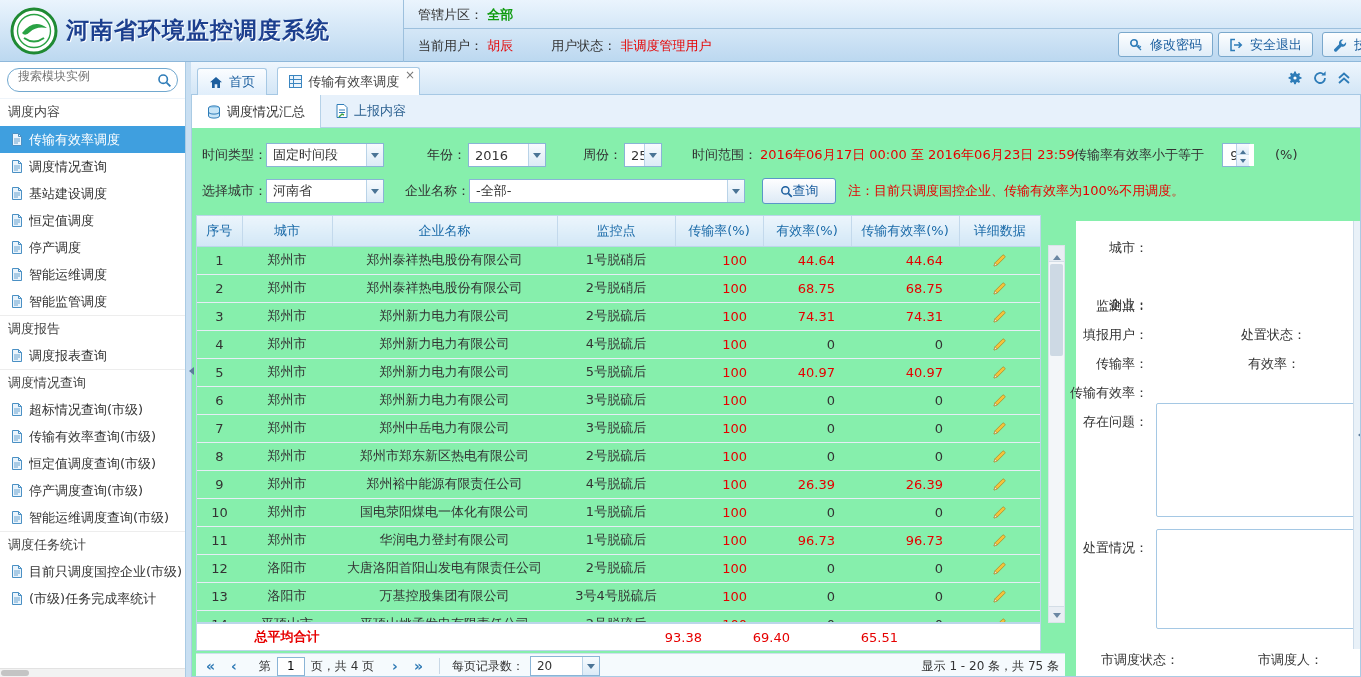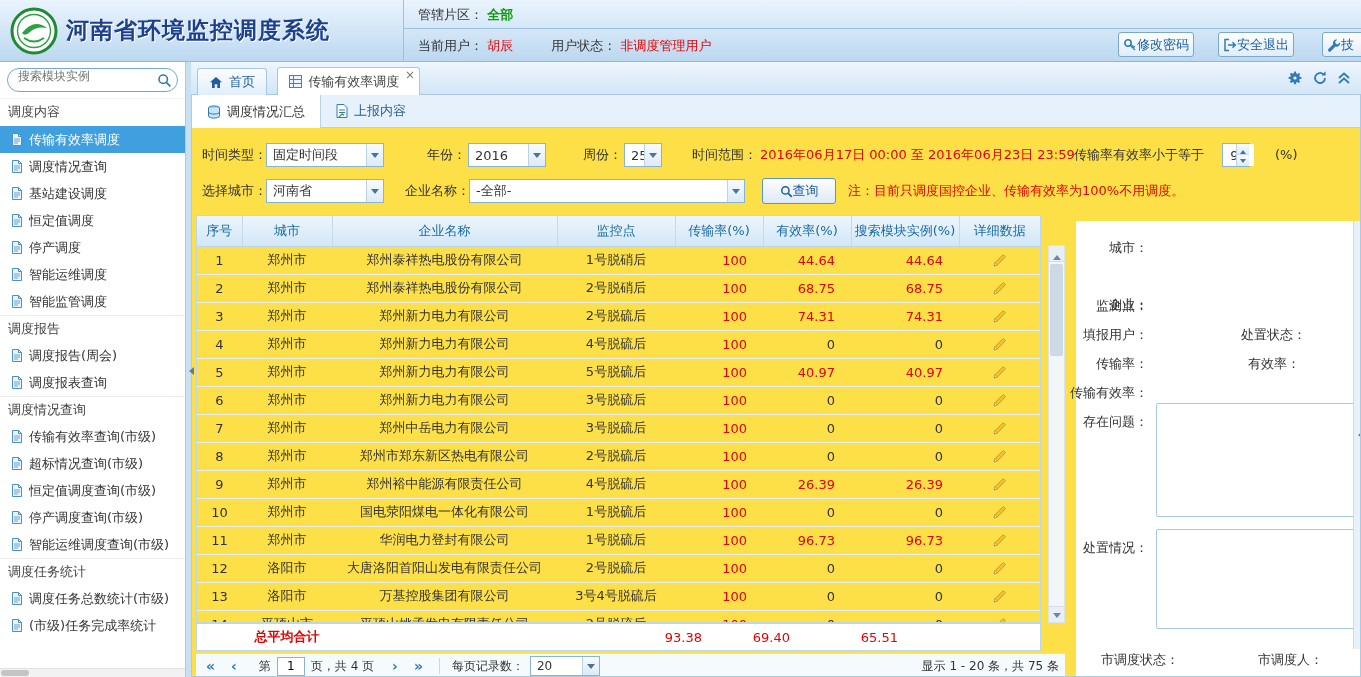--- a/index.html
+++ b/index.html
@@ -11,22 +11,22 @@
   .logo { position:absolute; left:10px; top:7px; width:48px; height:48px; }
   .app-title { position:absolute; left:66px; top:15px; font-size:23px; font-weight:bold; color:#1c3f8e;
     text-shadow:1px 1px 0 #ffffff; letter-spacing:1px; white-space:nowrap; }
   .hdr-vline { position:absolute; left:403px; top:0; height:62px; border-left:1px solid #9dc0dd; }
   .hdr-hline { position:absolute; left:404px; top:28px; right:0; border-top:1px solid #9dc0dd; }
   .hrow1 { position:absolute; left:418px; top:6px; white-space:nowrap; }
   .hrow2 { position:absolute; left:418px; top:37px; white-space:nowrap; }
   .green { color:#0f9b0f; font-weight:bold; }
   .red { color:#e60000; }
   .status-label { margin-left:34px; }
-  .hdr-btn { position:absolute; top:32px; height:25px; display:flex; align-items:center; gap:0;
-    padding:0 4px; background:linear-gradient(#fdfeff,#e0edf8); border:1px solid #7aa8cc; border-radius:3px;
+  .hdr-btn { position:absolute; top:32px; height:25px; display:flex; align-items:center; gap:7px;
+    padding:0 10px; background:linear-gradient(#fdfeff,#e0edf8); border:1px solid #7aa8cc; border-radius:3px;
     color:#1b5e9e; font-size:13px; font-family:inherit; cursor:pointer; white-space:nowrap; }
 
   
   .sidebar { position:absolute; left:0; top:62px; width:186px; bottom:0; background:#fff;
     border-right:1px solid #aacbe4; z-index:4; }
   .search-wrap { position:relative; height:37px; padding:6px 7px; border-bottom:1px solid #eef4fa; }
   .search-input { width:100%; height:24px; border:1px solid #71a8cf; border-radius:12px;
     padding:0 26px 8px 10px; font-size:12px; color:#666; font-family:inherit; outline:none; }
   .search-icon { position:absolute; right:13px; top:11px; }
   .menu { position:absolute; left:0; right:0; top:37px; bottom:9px; overflow:hidden; }
@@ -50,21 +50,21 @@
     background:linear-gradient(#eef6fd,#d3e6f6); z-index:2; }
   .tab { position:relative; display:inline-flex; align-items:center; gap:6px; height:27px; margin:5px 0 0 6px;
     padding:0 11px; border:1px solid #a6c8e4; border-bottom:none; border-radius:3px 3px 0 0;
     background:linear-gradient(#fbfdff,#e0eefb); color:#1b5e9e; cursor:pointer; vertical-align:bottom; white-space:nowrap; }
   .tab.active { background:#fff; height:28px; color:#444; z-index:6; padding-right:20px; }
   .tab-close { position:absolute; right:4px; top:0px; font-size:12px; color:#777; line-height:14px; cursor:pointer; }
   .tools { position:absolute; right:10px; top:8px; display:flex; gap:9px; align-items:center; }
   .tools svg { cursor:pointer; }
 
   
-  .panel { position:absolute; left:191px; top:94px; width:1170px; bottom:0; background:#fde047;
+  .panel { position:absolute; left:191px; top:94px; width:1170px; bottom:0; background:#86efac;
     border:1px solid #aacbe4; border-top:1px solid #a6c8e4; overflow:hidden; z-index:1; }
   .subtabs { position:absolute; left:0; top:0; right:0; height:33px; background:#e7f1fb;
     border-bottom:1px solid #b6d2e8; display:flex; }
   .subtab { display:flex; align-items:center; gap:6px; padding:0 15px; color:#2a5f8f; cursor:pointer; }
   .subtab.active { background:#fff; color:#333; border-right:1px solid #b6d2e8; margin-bottom:-1px; }
 
   .f-label { position:absolute; height:26px; line-height:26px; white-space:nowrap; color:#333; }
   .select { position:absolute; height:24px; border:1px solid #8ab4d6; background:#fff; display:flex;
     align-items:center; cursor:pointer; }
   .select .val { flex:1; padding:0 6px; white-space:nowrap; overflow:hidden; }
@@ -275,61 +275,51 @@
       </div>
       <div class="menu-sec">调度报告</div>
       <div class="menu-item">
   <svg width="12" height="13" viewBox="0 0 12 13">
     <path d="M1.5 .5 h6 l3 3 v9 h-9 z" fill="#eaf4fc" stroke="#4a90c4"></path>
     <path d="M7.5 .5 v3 h3" fill="none" stroke="#4a90c4"></path>
     <line x1="3" y1="6" x2="9" y2="6" stroke="#4a90c4" stroke-width="0.8"></line>
     <line x1="3" y1="8" x2="9" y2="8" stroke="#4a90c4" stroke-width="0.8"></line>
     <line x1="3" y1="10" x2="7" y2="10" stroke="#4a90c4" stroke-width="0.8"></line>
   </svg>
-<span class="mi-label">调度报告(周会)</span>
-      </div>
-      <div class="menu-item">
-  <svg width="12" height="13" viewBox="0 0 12 13">
-    <path d="M1.5 .5 h6 l3 3 v9 h-9 z" fill="#eaf4fc" stroke="#4a90c4"></path>
-    <path d="M7.5 .5 v3 h3" fill="none" stroke="#4a90c4"></path>
-    <line x1="3" y1="6" x2="9" y2="6" stroke="#4a90c4" stroke-width="0.8"></line>
-    <line x1="3" y1="8" x2="9" y2="8" stroke="#4a90c4" stroke-width="0.8"></line>
-    <line x1="3" y1="10" x2="7" y2="10" stroke="#4a90c4" stroke-width="0.8"></line>
-  </svg>
 <span class="mi-label">调度报表查询</span>
       </div>
       <div class="menu-sec">调度情况查询</div>
       <div class="menu-item">
   <svg width="12" height="13" viewBox="0 0 12 13">
     <path d="M1.5 .5 h6 l3 3 v9 h-9 z" fill="#eaf4fc" stroke="#4a90c4"></path>
     <path d="M7.5 .5 v3 h3" fill="none" stroke="#4a90c4"></path>
     <line x1="3" y1="6" x2="9" y2="6" stroke="#4a90c4" stroke-width="0.8"></line>
     <line x1="3" y1="8" x2="9" y2="8" stroke="#4a90c4" stroke-width="0.8"></line>
     <line x1="3" y1="10" x2="7" y2="10" stroke="#4a90c4" stroke-width="0.8"></line>
   </svg>
+<span class="mi-label">超标情况查询(市级)</span>
+      </div>
+      <div class="menu-item">
+  <svg width="12" height="13" viewBox="0 0 12 13">
+    <path d="M1.5 .5 h6 l3 3 v9 h-9 z" fill="#eaf4fc" stroke="#4a90c4"></path>
+    <path d="M7.5 .5 v3 h3" fill="none" stroke="#4a90c4"></path>
+    <line x1="3" y1="6" x2="9" y2="6" stroke="#4a90c4" stroke-width="0.8"></line>
+    <line x1="3" y1="8" x2="9" y2="8" stroke="#4a90c4" stroke-width="0.8"></line>
+    <line x1="3" y1="10" x2="7" y2="10" stroke="#4a90c4" stroke-width="0.8"></line>
+  </svg>
 <span class="mi-label">传输有效率查询(市级)</span>
       </div>
       <div class="menu-item">
   <svg width="12" height="13" viewBox="0 0 12 13">
     <path d="M1.5 .5 h6 l3 3 v9 h-9 z" fill="#eaf4fc" stroke="#4a90c4"></path>
     <path d="M7.5 .5 v3 h3" fill="none" stroke="#4a90c4"></path>
     <line x1="3" y1="6" x2="9" y2="6" stroke="#4a90c4" stroke-width="0.8"></line>
     <line x1="3" y1="8" x2="9" y2="8" stroke="#4a90c4" stroke-width="0.8"></line>
     <line x1="3" y1="10" x2="7" y2="10" stroke="#4a90c4" stroke-width="0.8"></line>
   </svg>
-<span class="mi-label">超标情况查询(市级)</span>
-      </div>
-      <div class="menu-item">
-  <svg width="12" height="13" viewBox="0 0 12 13">
-    <path d="M1.5 .5 h6 l3 3 v9 h-9 z" fill="#eaf4fc" stroke="#4a90c4"></path>
-    <path d="M7.5 .5 v3 h3" fill="none" stroke="#4a90c4"></path>
-    <line x1="3" y1="6" x2="9" y2="6" stroke="#4a90c4" stroke-width="0.8"></line>
-    <line x1="3" y1="8" x2="9" y2="8" stroke="#4a90c4" stroke-width="0.8"></line>
-    <line x1="3" y1="10" x2="7" y2="10" stroke="#4a90c4" stroke-width="0.8"></line>
-  </svg>
 <span class="mi-label">恒定值调度查询(市级)</span>
       </div>
       <div class="menu-item">
   <svg width="12" height="13" viewBox="0 0 12 13">
     <path d="M1.5 .5 h6 l3 3 v9 h-9 z" fill="#eaf4fc" stroke="#4a90c4"></path>
     <path d="M7.5 .5 v3 h3" fill="none" stroke="#4a90c4"></path>
     <line x1="3" y1="6" x2="9" y2="6" stroke="#4a90c4" stroke-width="0.8"></line>
     <line x1="3" y1="8" x2="9" y2="8" stroke="#4a90c4" stroke-width="0.8"></line>
     <line x1="3" y1="10" x2="7" y2="10" stroke="#4a90c4" stroke-width="0.8"></line>
   </svg>
@@ -347,21 +337,21 @@
       </div>
       <div class="menu-sec">调度任务统计</div>
       <div class="menu-item">
   <svg width="12" height="13" viewBox="0 0 12 13">
     <path d="M1.5 .5 h6 l3 3 v9 h-9 z" fill="#eaf4fc" stroke="#4a90c4"></path>
     <path d="M7.5 .5 v3 h3" fill="none" stroke="#4a90c4"></path>
     <line x1="3" y1="6" x2="9" y2="6" stroke="#4a90c4" stroke-width="0.8"></line>
     <line x1="3" y1="8" x2="9" y2="8" stroke="#4a90c4" stroke-width="0.8"></line>
     <line x1="3" y1="10" x2="7" y2="10" stroke="#4a90c4" stroke-width="0.8"></line>
   </svg>
-<span class="mi-label">调度任务总数统计(市级)</span>
+<span class="mi-label">目前只调度国控企业(市级)</span>
       </div>
       <div class="menu-item">
   <svg width="12" height="13" viewBox="0 0 12 13">
     <path d="M1.5 .5 h6 l3 3 v9 h-9 z" fill="#eaf4fc" stroke="#4a90c4"></path>
     <path d="M7.5 .5 v3 h3" fill="none" stroke="#4a90c4"></path>
     <line x1="3" y1="6" x2="9" y2="6" stroke="#4a90c4" stroke-width="0.8"></line>
     <line x1="3" y1="8" x2="9" y2="8" stroke="#4a90c4" stroke-width="0.8"></line>
     <line x1="3" y1="10" x2="7" y2="10" stroke="#4a90c4" stroke-width="0.8"></line>
   </svg>
 <span class="mi-label">(市级)任务完成率统计</span>
@@ -478,21 +468,21 @@
   <div class="table-wrap">
     <table>
       <thead>
           <tr>
             <th style="width: 45px;">序号</th>
             <th style="width: 90px;">城市</th>
             <th style="width: 225px;">企业名称</th>
             <th style="width: 118px;">监控点</th>
             <th style="width: 88px;">传输率(%)</th>
             <th style="width: 88px;">有效率(%)</th>
-            <th style="width: 108px;">搜索模块实例(%)</th>
+            <th style="width: 108px;">传输有效率(%)</th>
             <th style="width: 81px;">详细数据</th>
           </tr>
         </thead>
       <tbody>
           <tr>
             <td>1</td>
             <td>郑州市</td>
             <td>郑州泰祥热电股份有限公司</td>
             <td>1号脱硝后</td>
             <td class="num hot">100</td>

